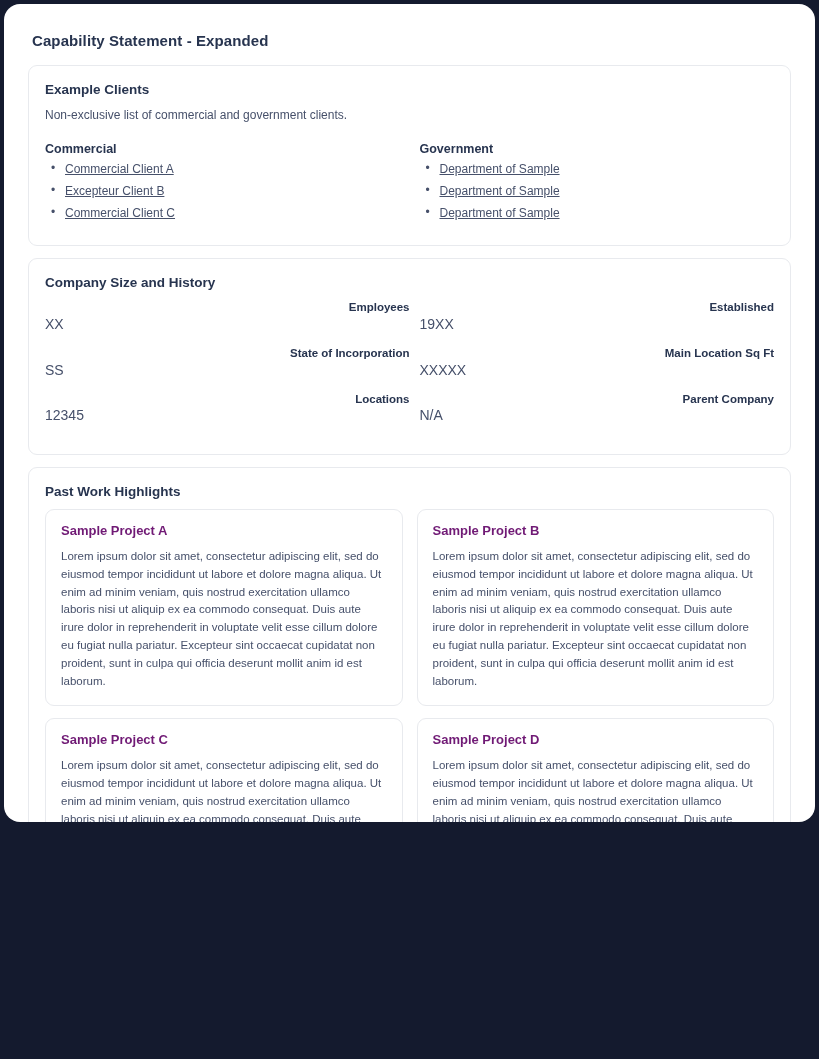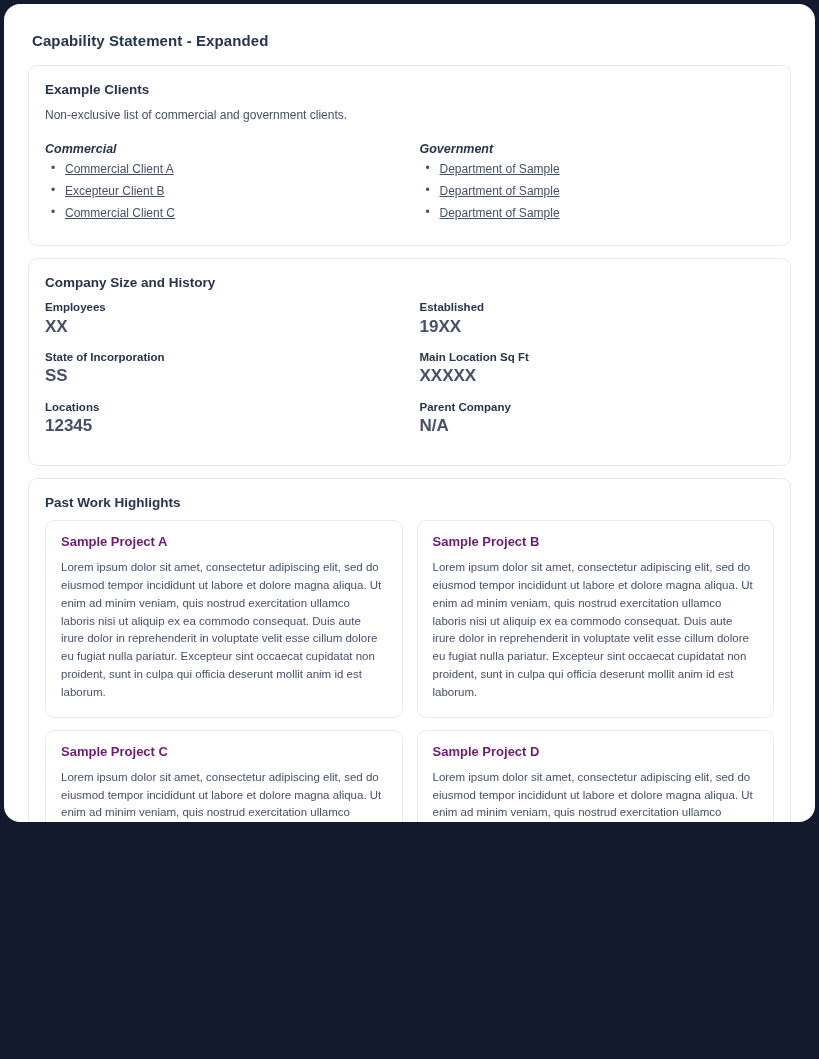--- a/index.html
+++ b/index.html
@@ -61,21 +61,20 @@
     box-sizing: border-box;
   }
   .col-right {
     padding-left: 10px;
   }
   .group-heading {
     font-size: 12.5px;
     font-weight: bold;
     color: #27344f;
     margin: 0 0 7px 0;
-    font-style: italic;
   }
   ul.clients {
     list-style: none;
     margin: 0;
     padding: 0;
   }
   ul.clients li {
     font-size: 12px;
     color: #46506a;
     line-height: 1.1;
@@ -94,26 +93,26 @@
   }
   .field {
     margin-bottom: 13px;
   }
   .field-label {
     font-size: 11.5px;
     font-weight: bold;
     color: #27344f;
     margin-bottom: 1px;
     line-height: 1.25;
+    text-align: right;
   }
   .field-value {
-    font-size: 17px;
+    font-size: 14px;
     color: #46506a;
     line-height: 1.25;
-    font-weight: bold;
   }
   .projects-grid {
     display: flex;
     flex-wrap: wrap;
     gap: 12px 14px;
   }
   .project-card {
     width: calc(50% - 7px);
     border: 1px solid #e8eaee;
     border-radius: 9px;

